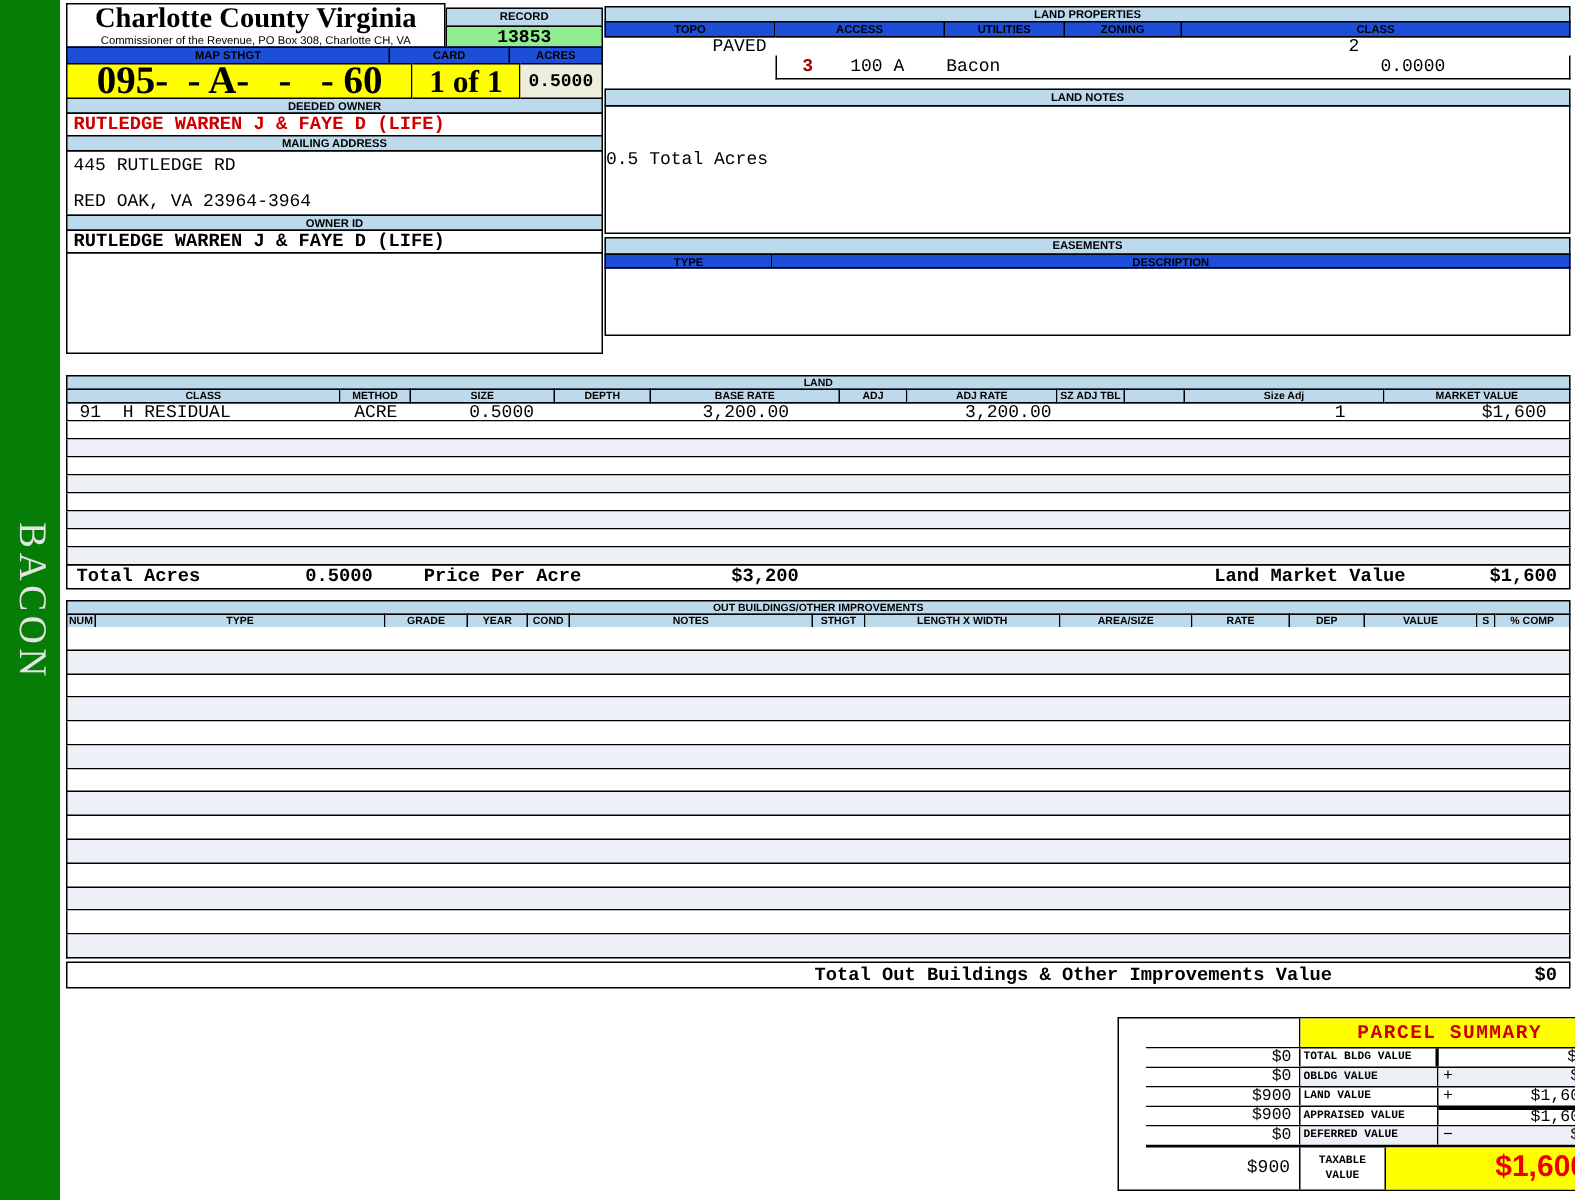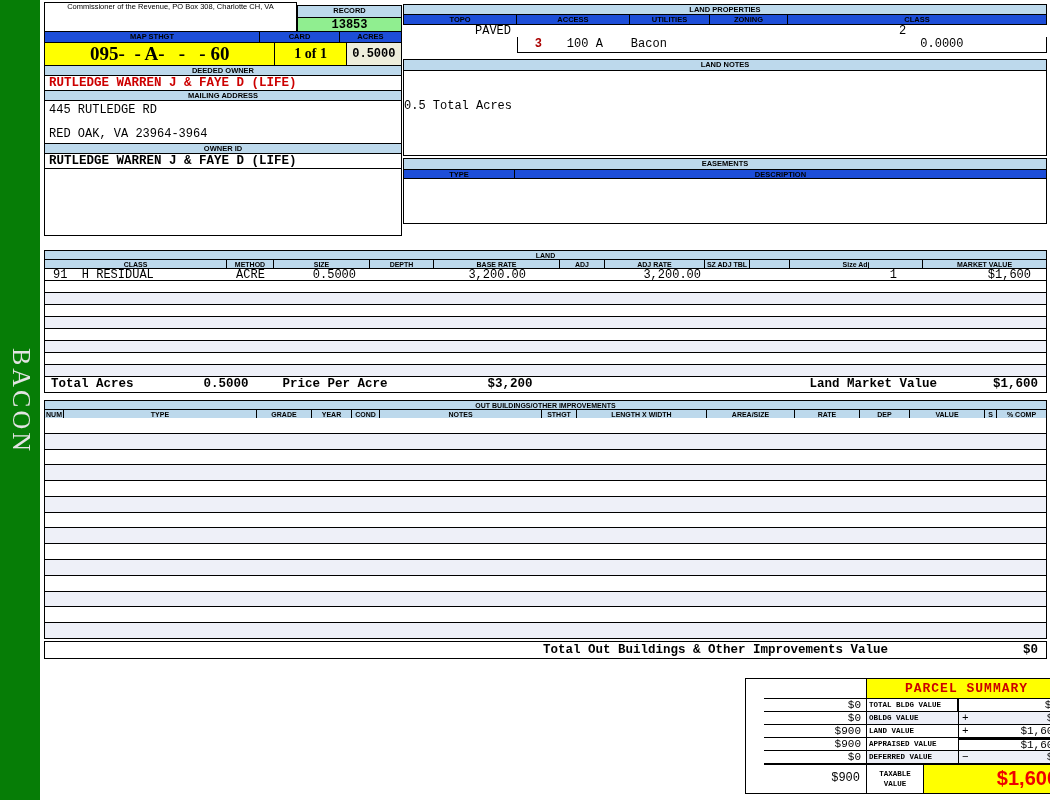--- a/index.html
+++ b/index.html
@@ -32,22 +32,22 @@
   .commissioner { font-size:7.5px; line-height:8px; }
   .record-box { width:105px; margin-top:3px; }
   .record-hdr { height:13px; }
   .record-val { height:15px; background:#90EE90; border:1px solid #000; margin-top:-1px;
                 text-align:center; font-weight:bold; font-size:12px; line-height:14px; }
   .map-hdr-row > div { height:12px; }
   .map-hdr-row .c1 { width:216px; } .map-hdr-row .c2 { width:80px; } .map-hdr-row .c3 { width:62px; }
   .map-val-row { display:flex; }
   .map-val-row > div { height:24px; border:1px solid #000; border-left:none; text-align:center; }
   .map-val-row > div:first-child { border-left:1px solid #000; }
-  .map-number-val { width:260px; background:#FFFF00; font-weight:bold; font-size:19px; line-height:22px; white-space:pre; }
-  .card-val { width:80px; background:#FFFF00; font-weight:bold; font-size:14px; line-height:22px; }
+  .map-number-val { width:260px; background:#FFFF00; font-weight:bold; font-size:26px; line-height:22px; white-space:pre; }
+  .card-val { width:80px; background:#FFFF00; font-weight:bold; font-size:21px; line-height:22px; }
   .acres-val { width:62px; background:#EEEEDC; font-weight:bold; font-size:12px; line-height:22px; }
   .owner-red { height:16px; border:1px solid #000; font-weight:bold; font-size:12.5px; line-height:15px;
                color:#CC0000; padding-left:4px; white-space:pre; }
   .addr-box { height:44px; border:1px solid #000; font-size:12px; padding:2px 0 2px 4px;
               display:flex; flex-direction:column; justify-content:space-between; }
   .ownerid-val { height:16px; border:1px solid #000; font-weight:bold; font-size:12.5px; line-height:15px; padding-left:4px; }
   .left-empty { height:68px; border:1px solid #000; }
 
   
   .top-right { position:absolute; left:403px; top:4px; width:644px; }
@@ -149,20 +149,21 @@
 </style>
 </head>
 <body>
 
 <div class="green-bar"></div>
 <div class="bacon-label serif">BACON</div>
 
 <div class="top-left">
   <div class="title-row stack" style="margin-top:0">
     <div class="title-box">
+      <div class="county-title serif">Charlotte County Virginia</div>
       <div class="commissioner">Commissioner of the Revenue, PO Box 308, Charlotte CH, VA</div>
     </div>
     <div class="record-box">
       <div class="band record-hdr">RECORD</div>
       <div class="record-val mono">13853</div>
     </div>
   </div>
   <div class="hrow map-hdr-row" style="margin-top:-1px">
     <div class="c1">MAP STHGT</div>
     <div class="c2">CARD</div>

